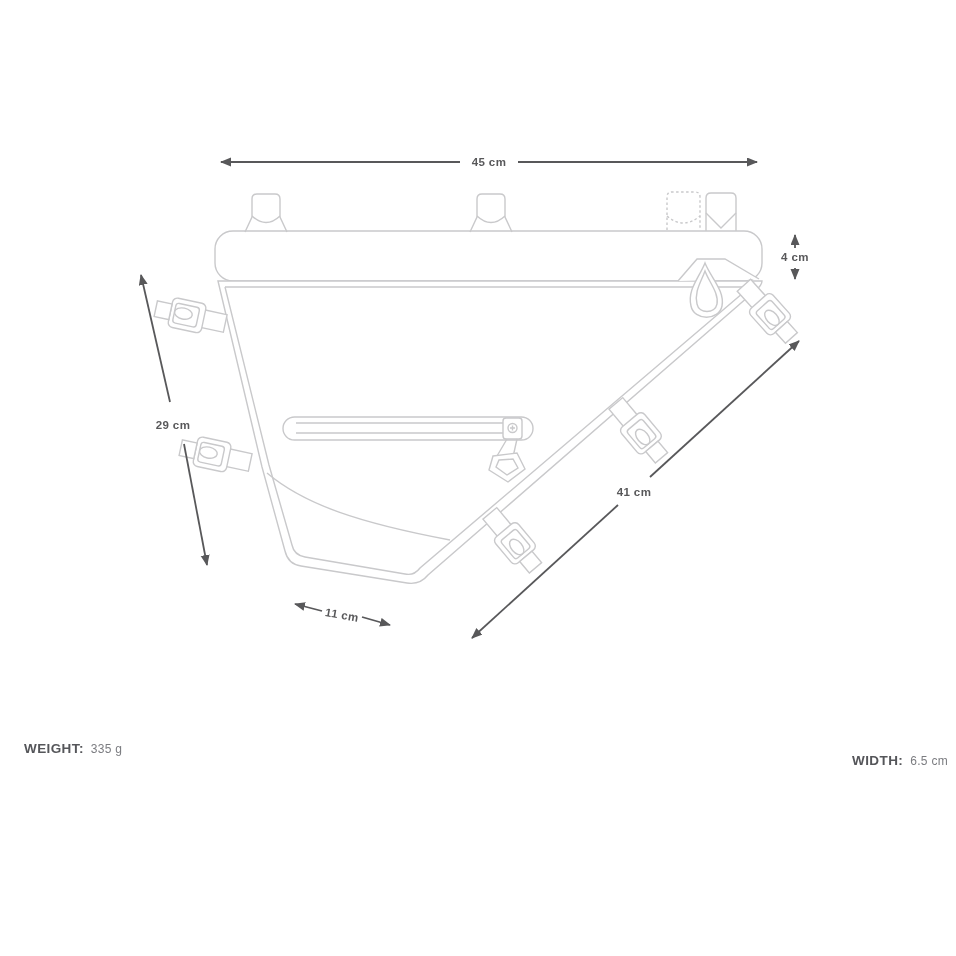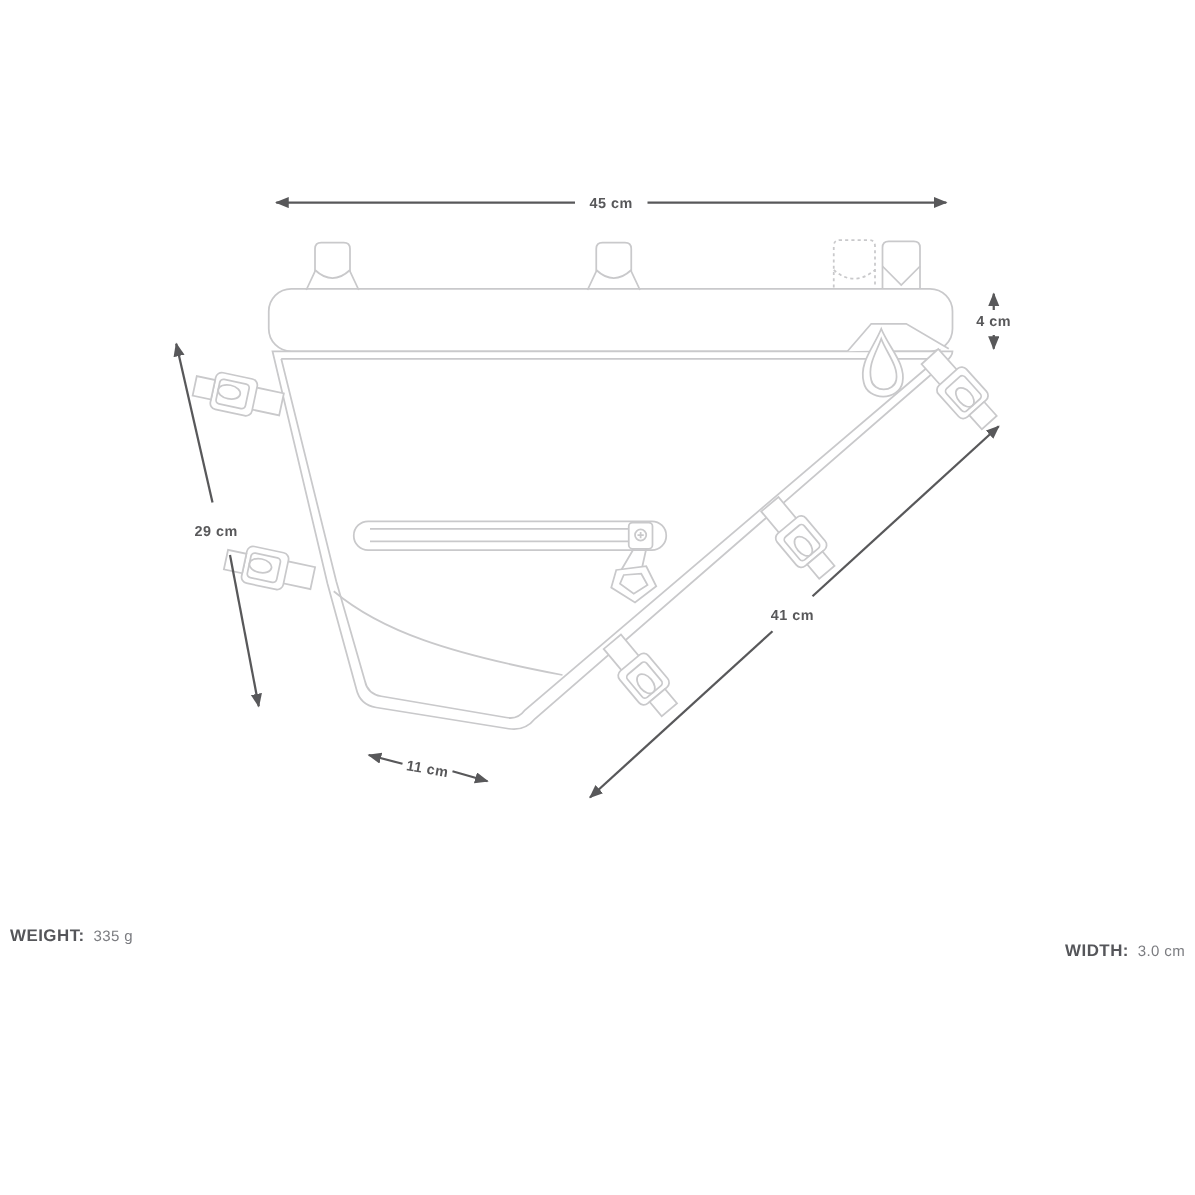--- a/index.html
+++ b/index.html
@@ -21,21 +21,21 @@
   }
   .art{stroke:var(--art);stroke-width:1.4;fill:none;}
   .artf{stroke:var(--art);stroke-width:1.4;fill:#ffffff;}
   .dimline{stroke:var(--dim);stroke-width:1.8;fill:none;}
   .specs{
     position:absolute;top:741px;left:0;right:0;height:30px;
   }
   .spec{
     position:absolute;display:flex;align-items:baseline;gap:7px;white-space:nowrap;
   }
-  .spec-left{left:8px;text-align:center;}
+  .spec-left{left:24px;text-align:center;}
   .spec-right{right:8px;margin-top:12px;}
   .spec-label{
     font-size:13.5px;font-weight:bold;color:#55565a;letter-spacing:.4px;
   }
   .spec-value{
     font-size:12px;font-weight:normal;color:var(--val);letter-spacing:.3px;
   }
 </style>
 </head>
 <body>
@@ -171,18 +171,18 @@
 </svg>
 
 
 <div class="specs">
   <div class="spec spec-left">
     <span class="spec-label">WEIGHT:</span>
     <span class="spec-value">335 g</span>
   </div>
   <div class="spec spec-right">
     <span class="spec-label">WIDTH:</span>
-    <span class="spec-value">3.0 cm</span>
+    <span class="spec-value">6.5 cm</span>
   </div>
 </div>
 
 
 
 
 </body></html>

